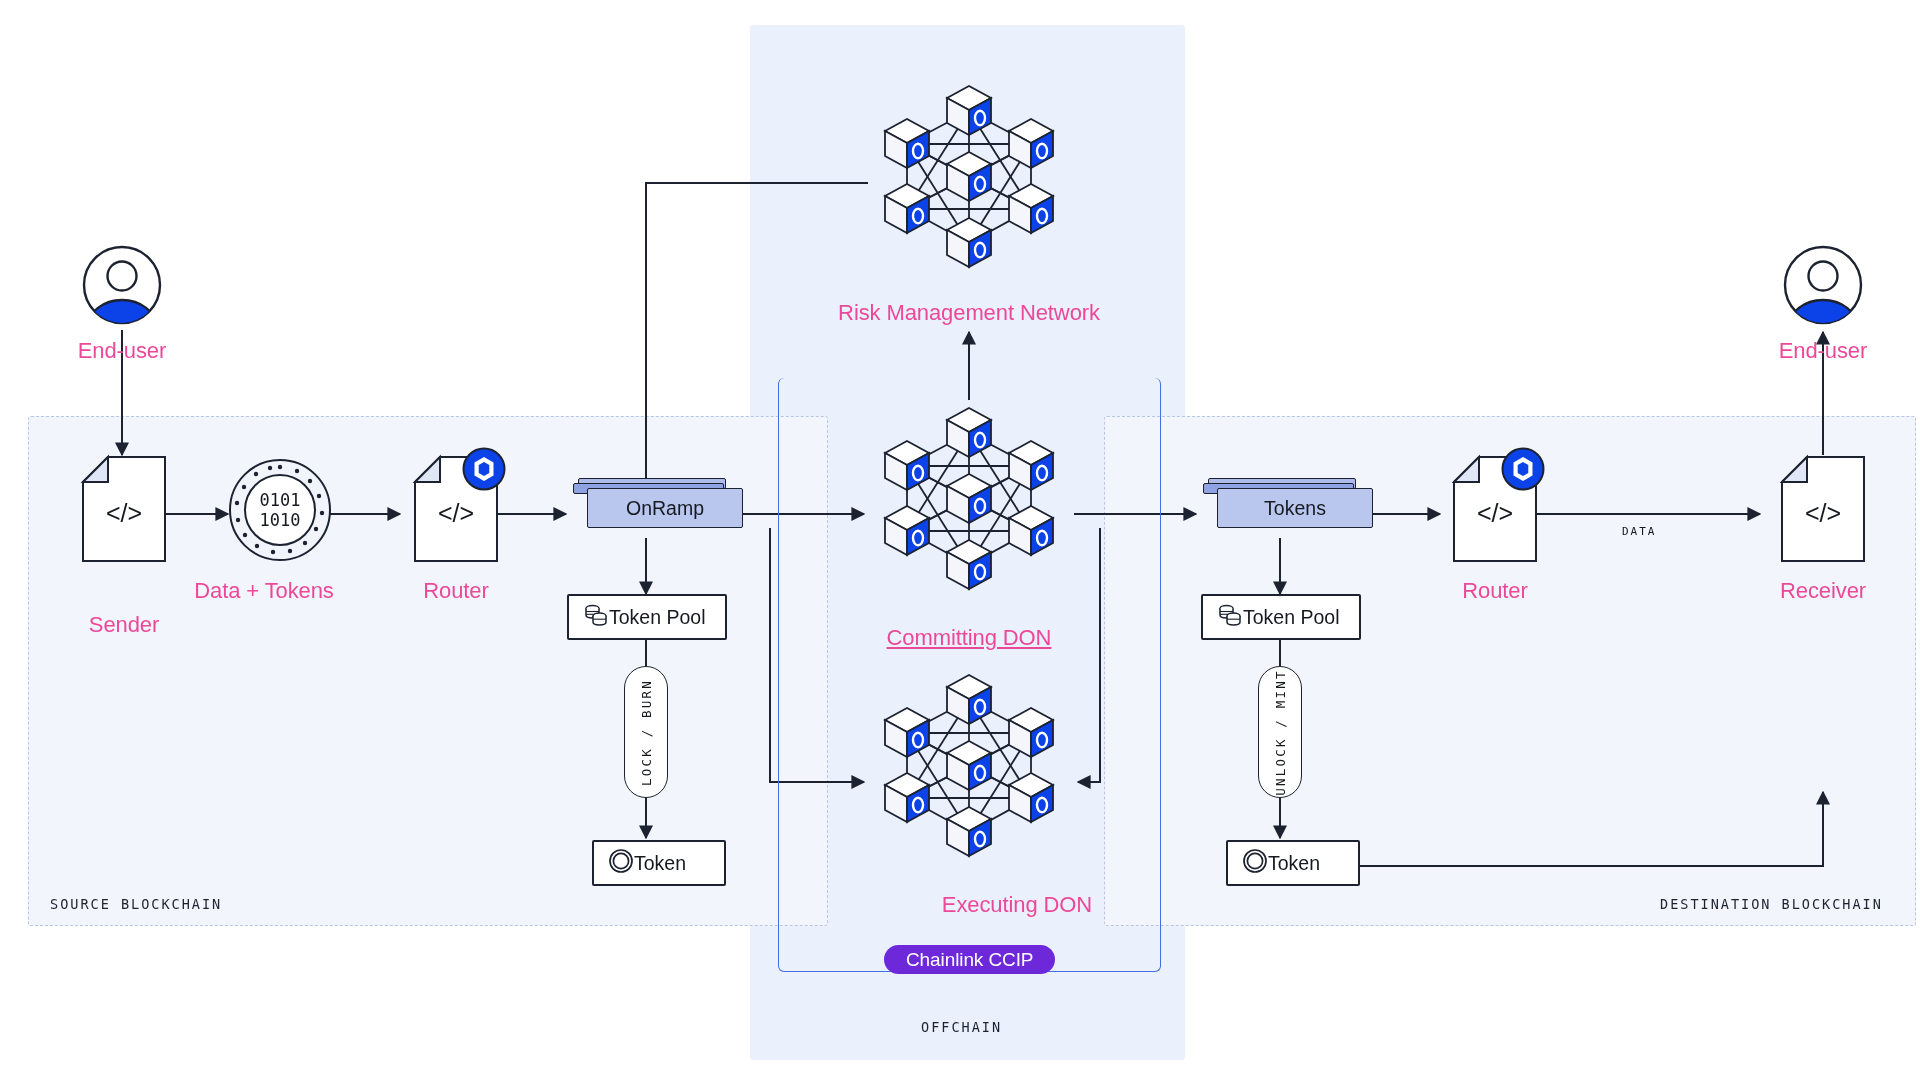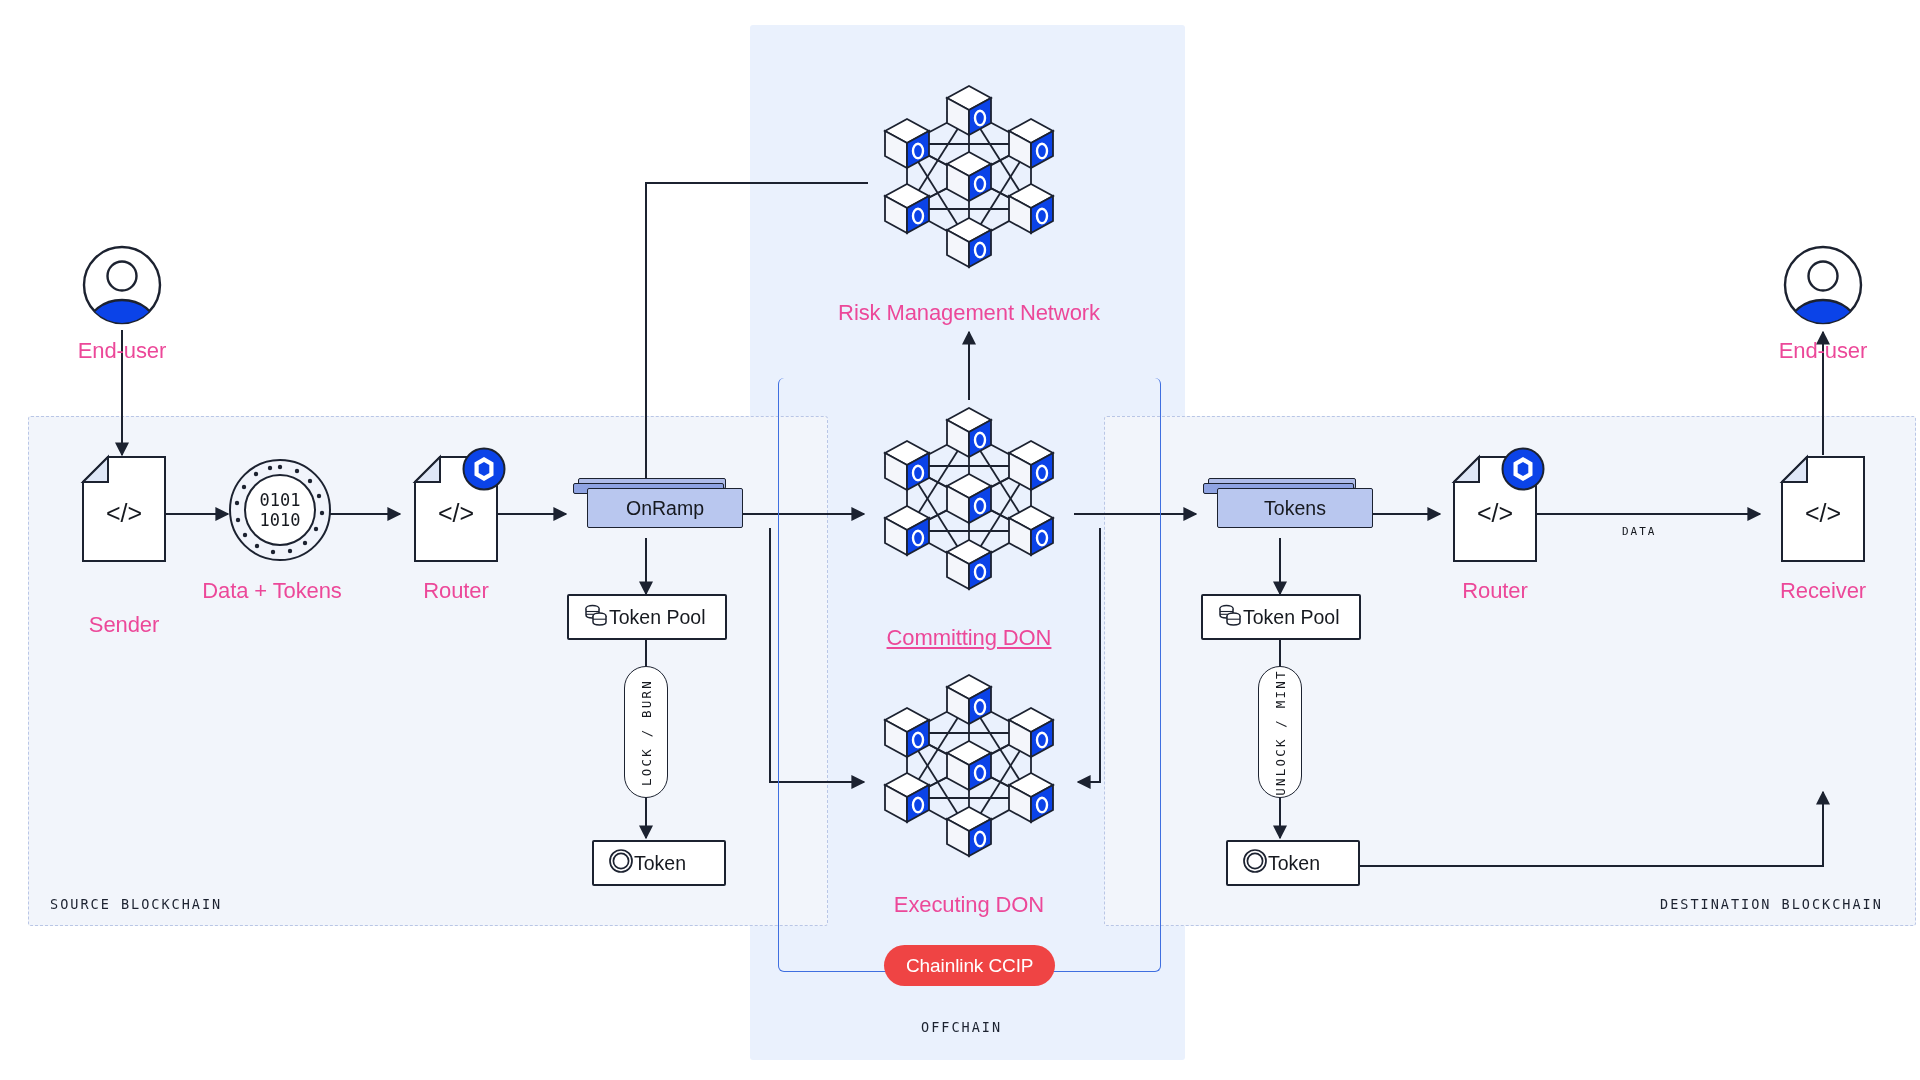--- a/index.html
+++ b/index.html
@@ -102,28 +102,28 @@
     transform: rotate(-90deg);
   }
 
   
   .cluster { position: absolute; }
   .cluster svg { display: block; }
 
   
   .pill {
     position: absolute;
-    background: #ef4444;
+    background: #6d28d9;
     border-radius: 999px;
     display: flex; align-items: center; justify-content: center;
     color: #ffffff;
     font-size: 19px;
     letter-spacing: -0.1px;
     padding: 0 22px;
-    height: 41px;
+    height: 29px;
   }
 
   
   .bracket {
     position: absolute;
     border: 1.6px solid #3f6fe0;
     border-radius: 6px;
     background: transparent;
   }
 
@@ -248,21 +248,21 @@
           <circle cx="10" cy="62" r="2.2"></circle>
         <circle cx="9" cy="45" r="2.2"></circle>
           <circle cx="16" cy="29" r="2.2"></circle>
         <circle cx="28" cy="16" r="2.2"></circle>
           <circle cx="42" cy="10" r="2.2"></circle>
       </g>
       <text x="52" y="48" text-anchor="middle" font-family="DejaVu Sans Mono, monospace" font-size="17" fill="#16191f">0101</text>
       <text x="52" y="68" text-anchor="middle" font-family="DejaVu Sans Mono, monospace" font-size="17" fill="#16191f">1010</text>
     </svg>
   </div>
-  <div class="cap" style="left:202px; top:578px; width:140px;">Data + Tokens</div>
+  <div class="cap" style="left:194px; top:578px; width:140px;">Data + Tokens</div>
 
   <div class="doc" style="left:414px; top:456px;">
     <svg width="84" height="106" viewBox="0 0 84 106">
       <path d="M 26 1 L 83 1 L 83 105 L 1 105 L 1 26 Z" fill="#ffffff" stroke="#1c2230" stroke-width="2"></path>
       <path d="M 26 1 L 26 26 L 1 26 Z" fill="#dfe7f7" stroke="#1c2230" stroke-width="2"></path>
       <text x="42" y="66" text-anchor="middle" font-family="Liberation Sans, sans-serif" font-size="25" fill="#16191f">&lt;/&gt;</text>
     </svg>
   </div>
   <div style="position:absolute; left:462px; top:447px;">
     <svg width="44" height="44" viewBox="0 0 44 44">
@@ -513,21 +513,21 @@
         </g>
         <g transform="translate(107,165)">
           <path d="M -22 -13 L 0 -25 L 22 -13 L 0 -1 Z" fill="#ffffff" stroke="#1c2230" stroke-width="1.8"></path>
           <path d="M -22 -13 L 0 -1 L 0 24 L -22 12 Z" fill="#f4f6fb" stroke="#1c2230" stroke-width="1.8"></path>
           <path d="M 0 -1 L 22 -13 L 22 12 L 0 24 Z" fill="#0b43e8" stroke="#1c2230" stroke-width="1.8"></path>
           <ellipse cx="11" cy="7" rx="5" ry="7.2" fill="none" stroke="#ffffff" stroke-width="2.4"></ellipse>
         </g>
       </g>
     </svg>
   </div>
-  <div class="cap" style="left:874px; top:892px; width:190px;">Executing DON</div>
+  <div class="cap" style="left:922px; top:892px; width:190px;">Executing DON</div>
 
   <div class="pill" style="left:884px; top:945px;">
     <span>Chainlink CCIP</span>
   </div>
 
   <div class="ramp" style="left:1198px; top:478px;">
     <div class="shadow2"></div>
     <div class="shadow1"></div>
     <div class="face">Tokens</div>
   </div>

